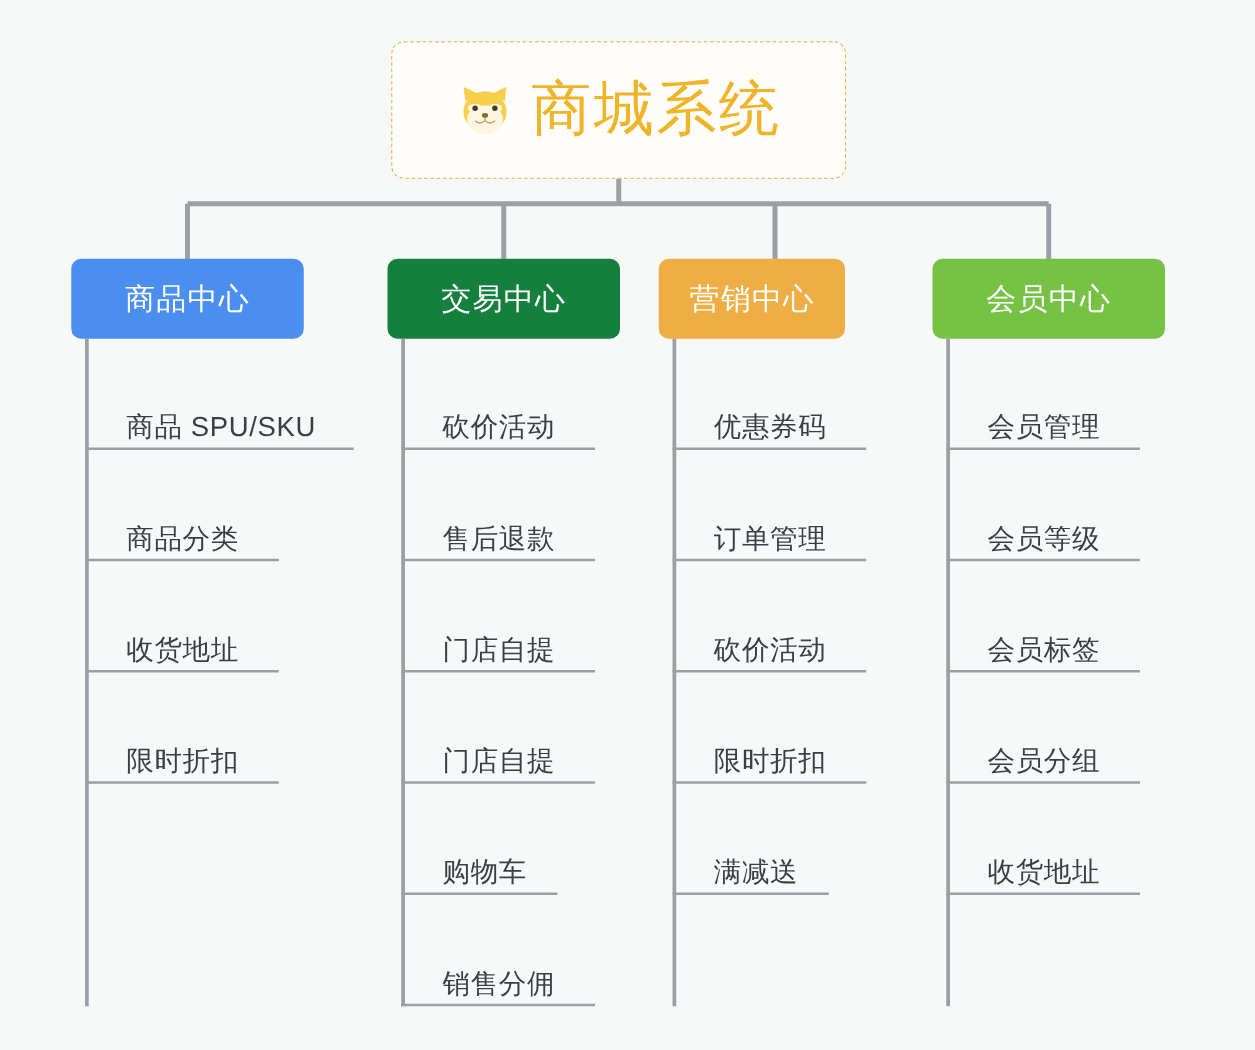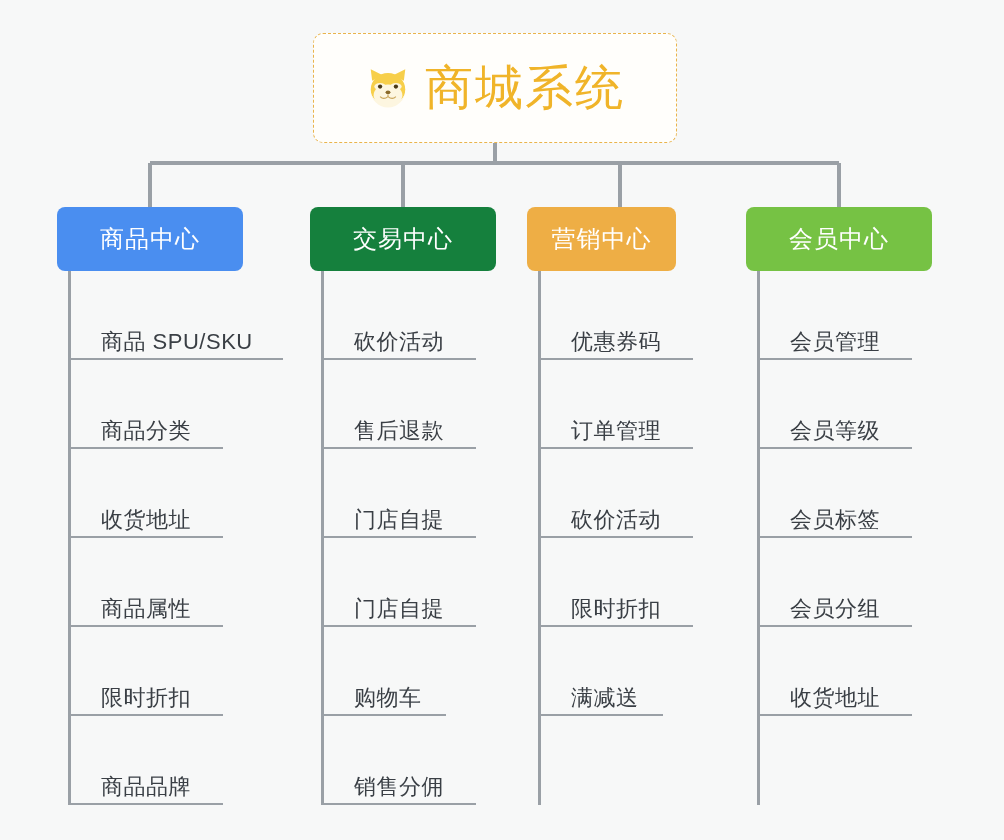--- a/index.html
+++ b/index.html
@@ -186,27 +186,21 @@
       <li class="leaf-item w-wide">
           <span class="leaf-label">商品 SPU/SKU</span>
         </li>
       <li class="leaf-item w-mid">
           <span class="leaf-label">商品分类</span>
         </li>
       <li class="leaf-item w-mid">
           <span class="leaf-label">收货地址</span>
         </li>
       <li class="leaf-item w-mid">
-          <span class="leaf-label">商品属性</span>
-        </li>
-      <li class="leaf-item w-mid">
           <span class="leaf-label">限时折扣</span>
-        </li>
-      <li class="leaf-item w-mid">
-          <span class="leaf-label">商品品牌</span>
         </li>
     </ul>
   </div>
 
   <div class="column col-1">
     <div class="cat-box" style="background:#15803d">
       <span>交易中心</span>
     </div>
     <div class="spine" style="height:534px"></div>
     <ul class="leaf-list">

